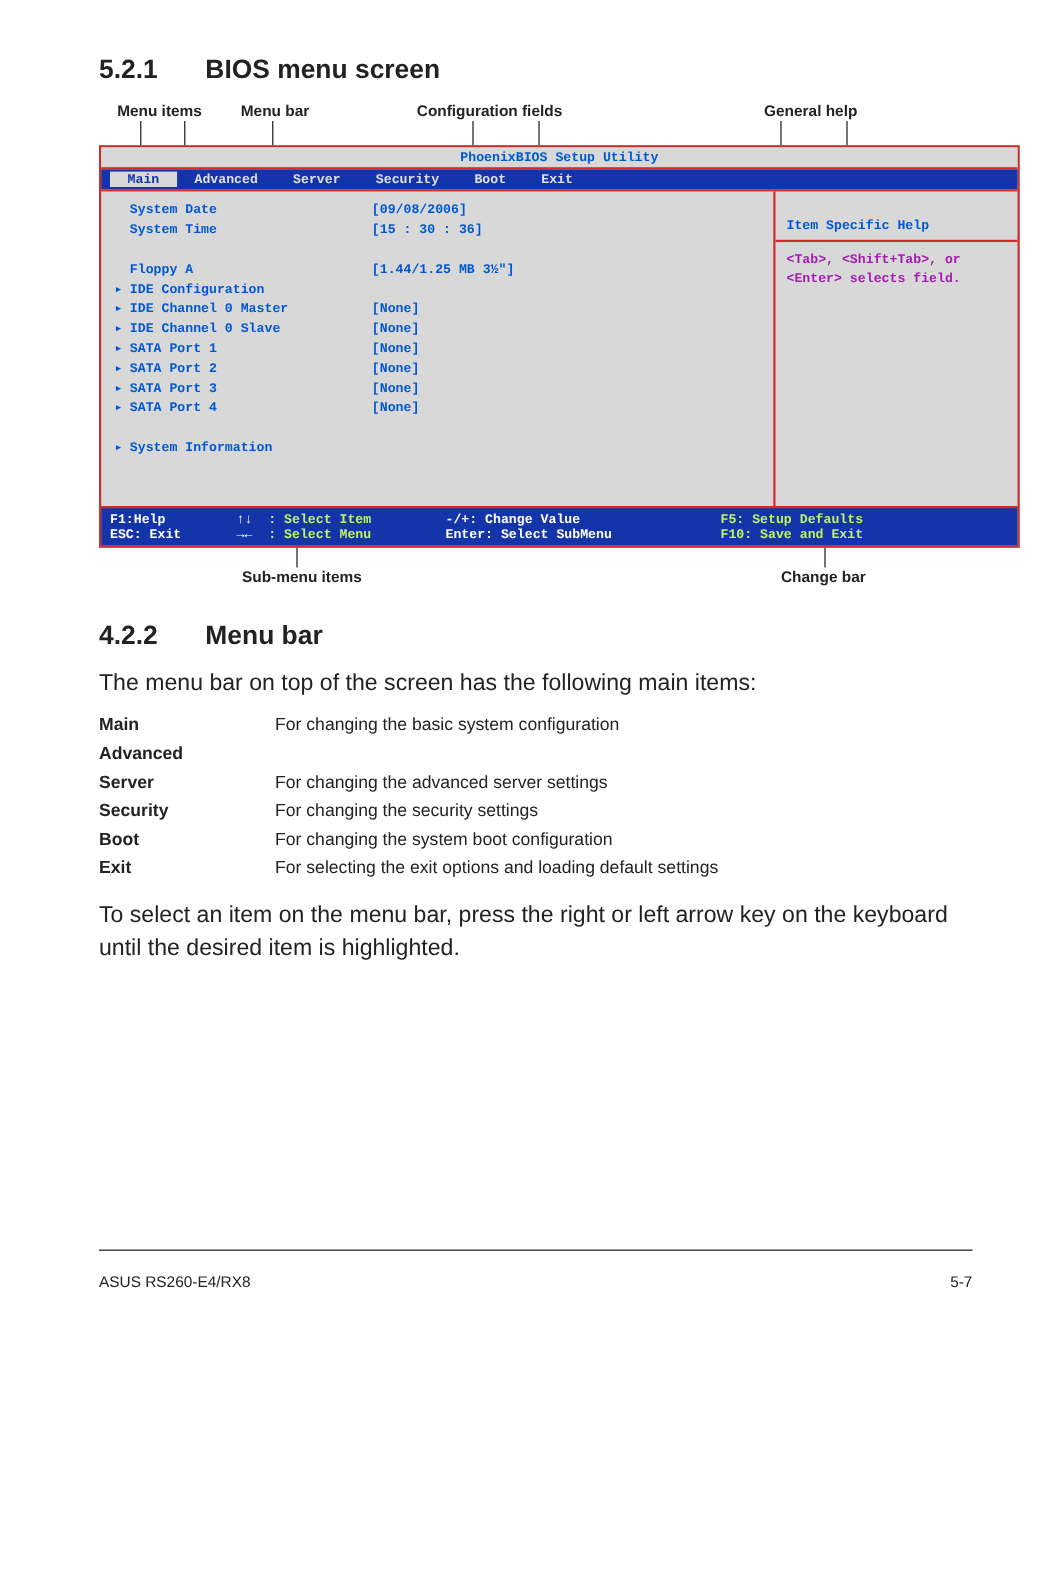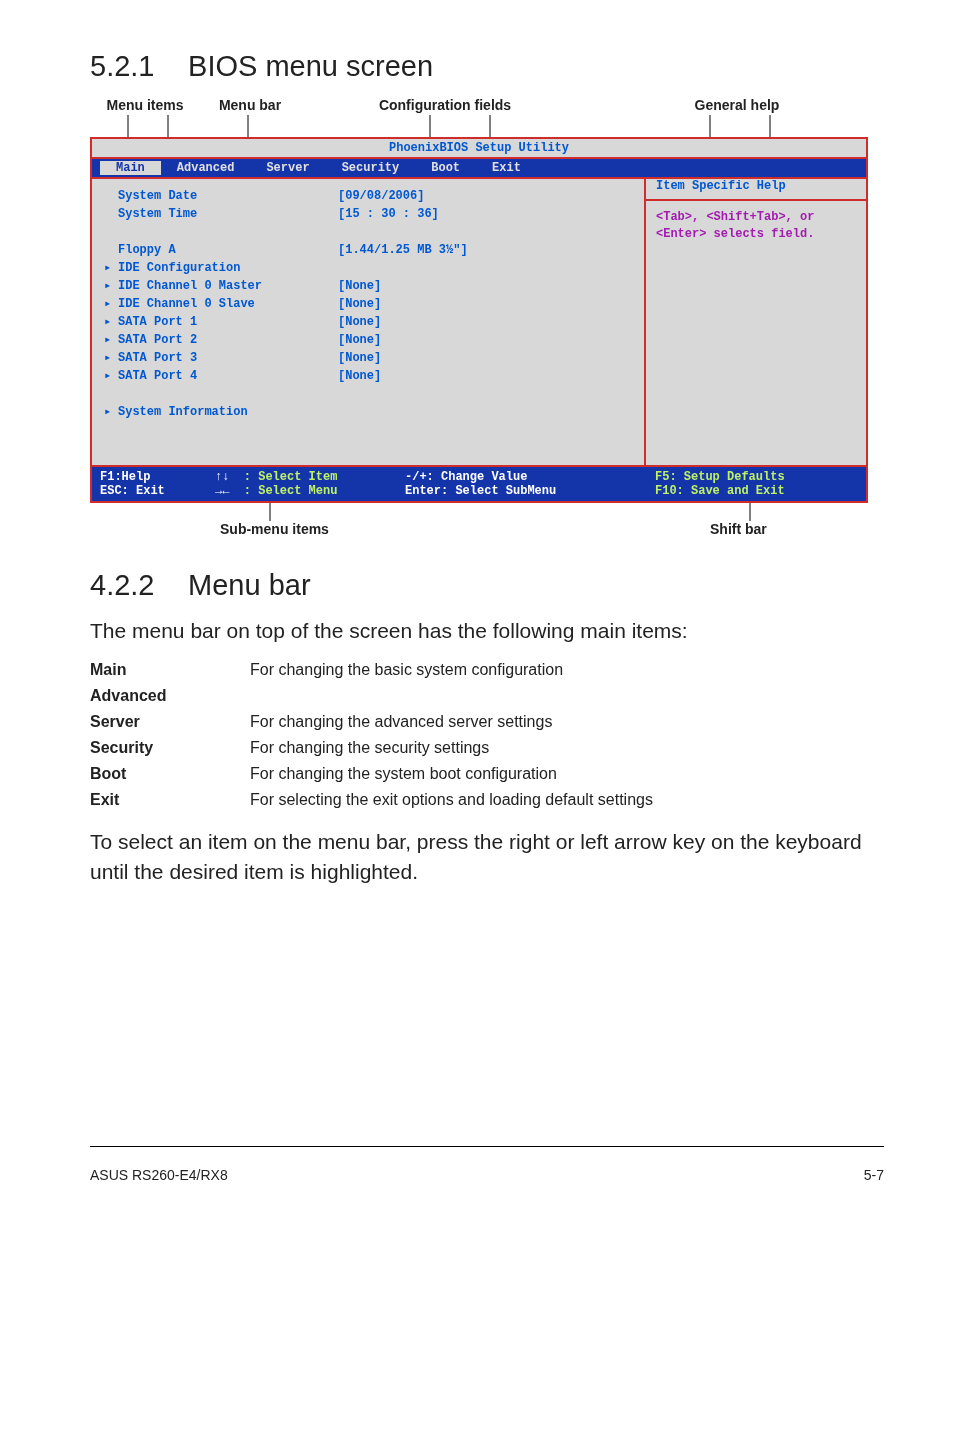--- a/index.html
+++ b/index.html
@@ -4,22 +4,22 @@
 <style>
   * { margin: 0; padding: 0; box-sizing: border-box; }
   body {
     font-family: Arial, Helvetica, sans-serif;
     width: 954px;
     background: #fff;
     padding: 50px 70px 40px 90px;
     color: #222;
   }
   h2.section-heading {
-    font-size: 29px;
-    font-weight: normal;
+    font-size: 24px;
+    font-weight: bold;
     margin-bottom: 14px;
   }
   h2.section-heading .num { display: inline-block; width: 90px; }
 
   
   .labels-row {
     display: flex;
     font-size: 14px;
     font-weight: bold;
     margin-bottom: 2px;
@@ -30,21 +30,21 @@
   .lbl3 { width: 260px; padding-left: 30px; }
   .lbl4 { flex: 1; padding-left: 30px; }
 
   
   .leadlines { height: 22px; position: relative; }
   .leadlines svg { position: absolute; top: 0; left: 0; }
 
   
   .bios {
     border: 2px solid #d12c2c;
-    width: 778px;
+    width: 837px;
     background: #d8d8d8;
     font-family: "Courier New", monospace;
     font-size: 12px;
   }
   .bios-title {
     background: #d8d8d8;
     color: #0058d0;
     text-align: center;
     padding: 2px 0;
     font-weight: bold;
@@ -74,21 +74,21 @@
   .bios-left .row { line-height: 1.5; }
   .bios-right {
     width: 222px;
     border-left: 2px solid #d12c2c;
     display: flex;
     flex-direction: column;
   }
   .help-title {
     color: #0058d0;
     font-weight: bold;
-    padding: 0 10px 6px;
+    padding: 24px 10px 6px;
     border-bottom: 2px solid #d12c2c;
   }
   .help-body {
     color: #a21caf;
     font-weight: bold;
     padding: 8px 10px;
     flex: 1;
     line-height: 1.4;
   }
 
@@ -243,21 +243,21 @@
     </div>
   </div>
 </div>
 
 <div class="sub-labels">
   <svg width="790" height="20">
     <line x1="180" y1="0" x2="180" y2="18" stroke="#000"></line>
     <line x1="660" y1="0" x2="660" y2="18" stroke="#000"></line>
   </svg>
   <div class="t1">Sub-menu items</div>
-  <div class="t2">Shift bar</div>
+  <div class="t2">Change bar</div>
 </div>
 
 <h2 class="section-heading" style="margin-top:30px;">
   <span class="num">4.2.2</span>
   <span>Menu bar</span>
 </h2>
 
 <p class="para">The menu bar on top of the screen has the following main items:</p>
 
 <div class="kv-row">

